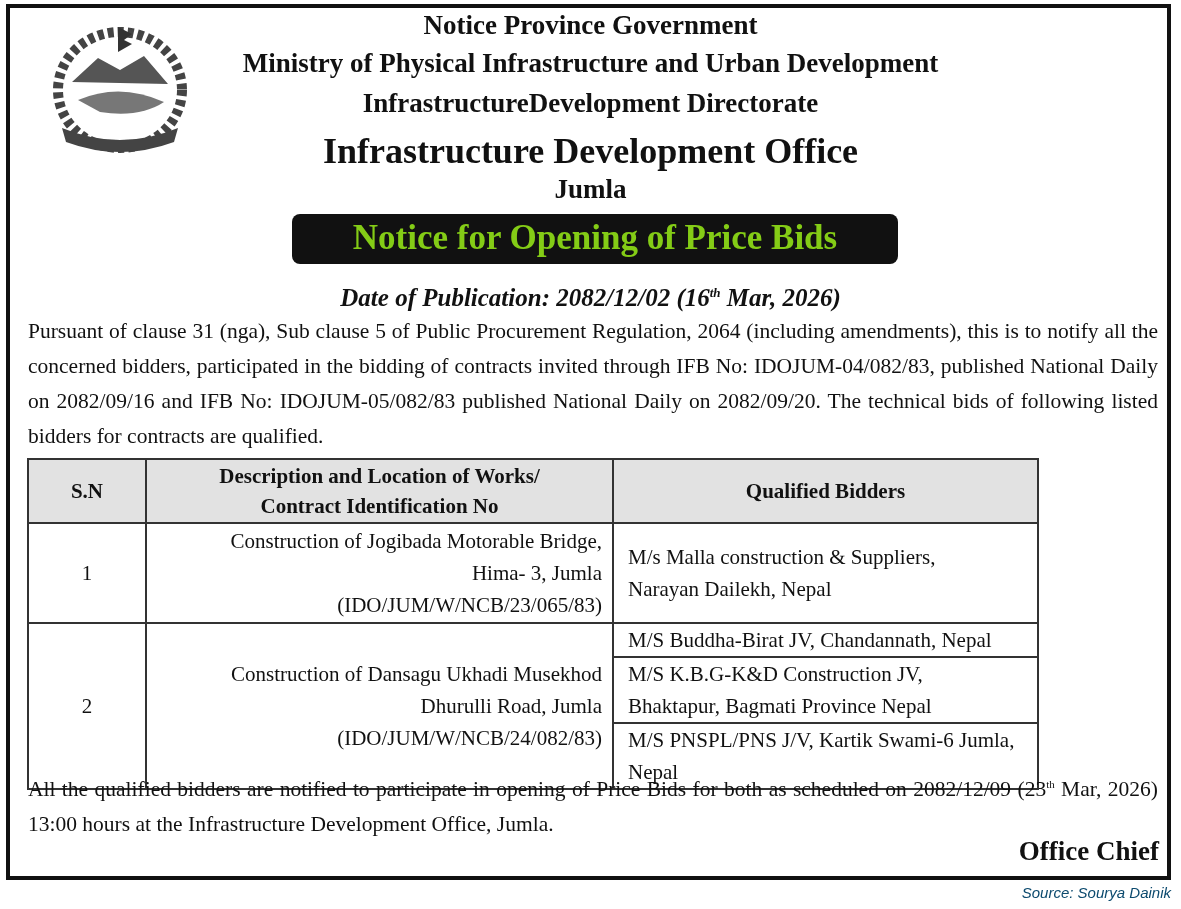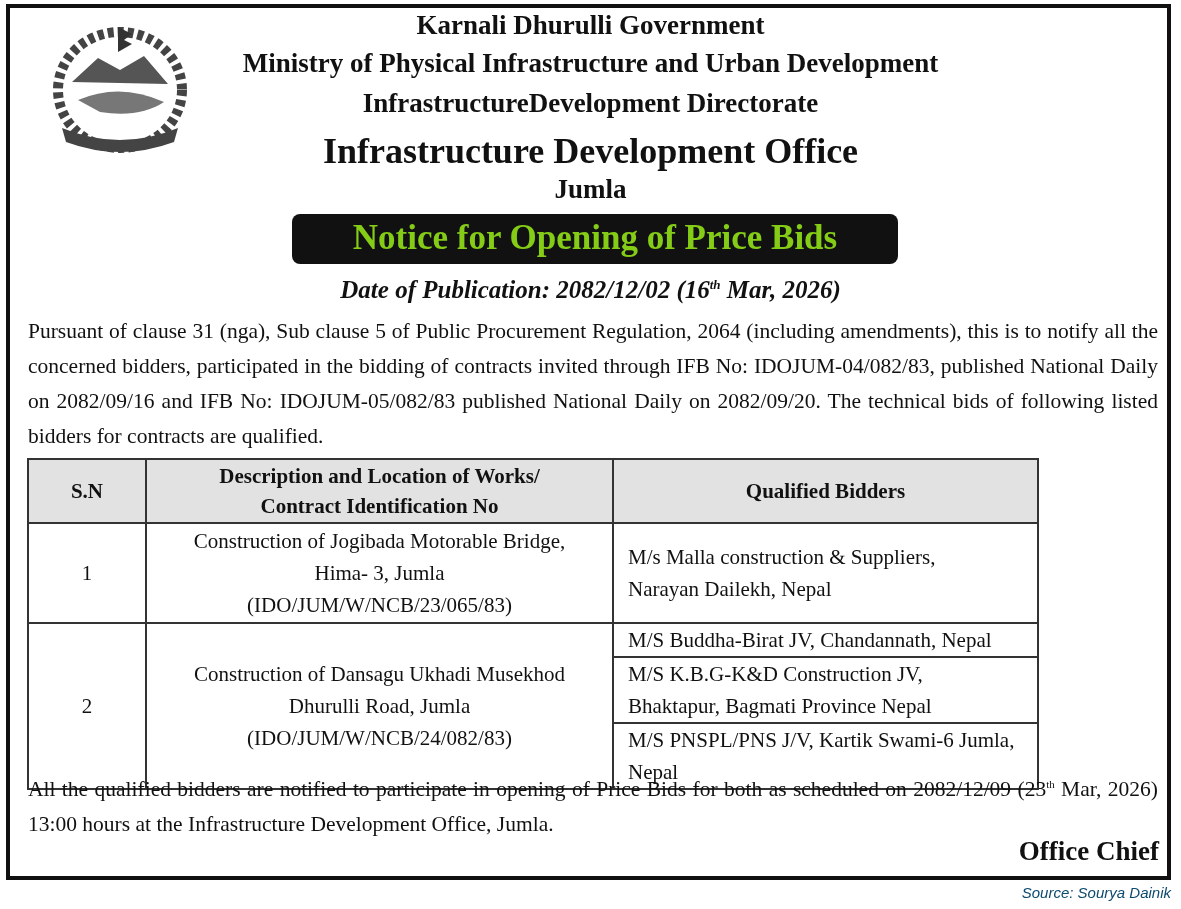--- a/index.html
+++ b/index.html
@@ -6,50 +6,50 @@
   body{width:1181px;height:909px;position:relative;overflow:hidden;font-family:"Liberation Serif","DejaVu Serif",serif;color:#111;}
   .frame{position:absolute;left:6px;top:4px;width:1165px;height:876px;border:4px solid #111;box-sizing:border-box;background:#fff;}
   .emblem{position:absolute;left:40px;top:22px;width:160px;height:140px;}
   .hdr{position:absolute;left:0;width:1181px;text-align:center;font-weight:bold;}
   .h1{top:10px;font-size:27px;}
   .h2{top:48px;font-size:27px;}
   .h3{top:88px;font-size:27px;}
   .h4{top:130px;font-size:36px;}
   .h5{top:174px;font-size:27px;}
   .banner{position:absolute;left:292px;top:214px;width:606px;height:50px;background:#111;border-radius:8px;color:#84cc16;font-weight:bold;font-size:35px;text-align:center;line-height:48px;}
-  .pubdate{position:absolute;left:0;width:1181px;top:276px;text-align:center;font-weight:bold;font-style:italic;font-size:25px;}
+  .pubdate{position:absolute;left:0;width:1181px;top:284px;text-align:center;font-weight:bold;font-style:italic;font-size:25px;}
   .pubdate sup{font-size:13px;}
   .para{position:absolute;left:28px;width:1130px;font-size:21.5px;line-height:35px;text-align:justify;text-align-last:left;}
   .p1{top:314px;}
   .p2{top:767px;}
   .p2 sup{font-size:11px;}
   table{position:absolute;left:27px;top:458px;width:1012px;border-collapse:collapse;font-size:21px;}
   th,td{border:2px solid #333;padding:0 10px;}
   th{background:#e2e2e2;font-weight:bold;height:62px;line-height:30px;}
   td{line-height:32px;}
   td.sn{text-align:center;width:96px;}
-  td.desc{text-align:center;width:445px;}
+  td.desc{text-align:right;width:445px;}
   td.bid{text-align:left;padding-left:14px;}
   .sign{position:absolute;right:22px;top:836px;font-weight:bold;font-size:27px;}
   .source{position:absolute;right:10px;top:884px;font-family:"Liberation Sans","DejaVu Sans",sans-serif;font-style:italic;font-size:15px;color:#0c4a6e;}
 </style>
 </head>
 <body>
 
 <div class="frame"></div>
 
 <svg class="emblem" viewBox="0 0 160 140">
   <ellipse cx="80" cy="68" rx="62" ry="58" fill="none" stroke="#444" stroke-width="10" stroke-dasharray="6 4"></ellipse>
   <polygon points="78,5 78,30 92,22 84,18 92,12" fill="#333"></polygon>
   <polygon points="32,60 58,36 80,48 104,34 128,62" fill="#555"></polygon>
   <path d="M38,78 Q80,60 124,80 Q100,96 60,90 Z" fill="#777"></path>
   <path d="M22,106 Q80,130 138,106 L134,120 Q80,140 26,120 Z" fill="#444"></path>
 </svg>
 
-<div class="hdr h1">Karnali Dhurulli Government</div>
+<div class="hdr h1">Notice Province Government</div>
 <div class="hdr h2">Ministry of Physical Infrastructure and Urban Development</div>
 <div class="hdr h3">InfrastructureDevelopment Directorate</div>
 <div class="hdr h4">Infrastructure Development Office</div>
 <div class="hdr h5">Jumla</div>
 
 <div class="banner">Notice for Opening of Price Bids</div>
 
 <div class="pubdate"><span>Date of Publication: 2082/12/02 (16</span><sup>th</sup><span> Mar, 2026)</span></div>
 
 <div class="para p1">Pursuant of clause 31 (nga), Sub clause 5 of Public Procurement Regulation, 2064 (including amendments), this is to notify all the concerned bidders, participated in the bidding of contracts invited through IFB No: IDOJUM-04/082/83, published National Daily on 2082/09/16 and IFB No: IDOJUM-05/082/83 published National Daily on 2082/09/20. The technical bids of following listed bidders for contracts are qualified.</div>

